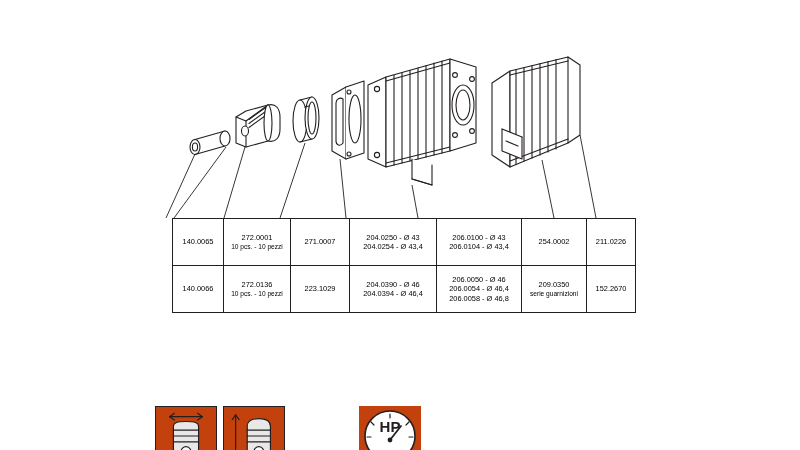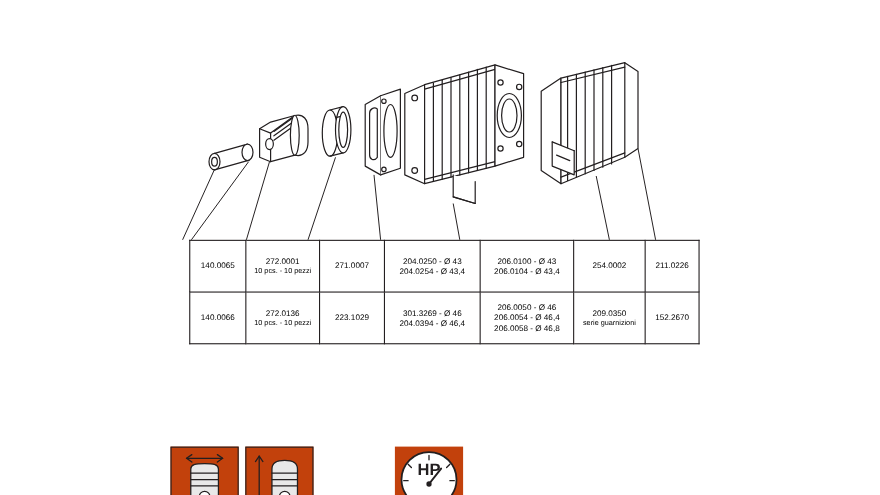--- a/index.html
+++ b/index.html
@@ -223,21 +223,21 @@
           <span class="cell-line">140.0066</span>
         </td>
         <td class="c1">
           <span class="cell-line">272.0136</span>
           <span class="cell-sub">10 pcs. - 10 pezzi</span>
         </td>
         <td class="c2">
           <span class="cell-line">223.1029</span>
         </td>
         <td class="c3">
-          <span class="cell-line">301.3269 - Ø 46</span>
+          <span class="cell-line">204.0390 - Ø 46</span>
           <span class="cell-line">204.0394 - Ø 46,4</span>
         </td>
         <td class="c4">
           <span class="cell-line">206.0050 - Ø 46</span>
           <span class="cell-line">206.0054 - Ø 46,4</span>
           <span class="cell-line">206.0058 - Ø 46,8</span>
         </td>
         <td class="c5">
           <span class="cell-line">209.0350</span>
           <span class="cell-sub">serie guarnizioni</span>

